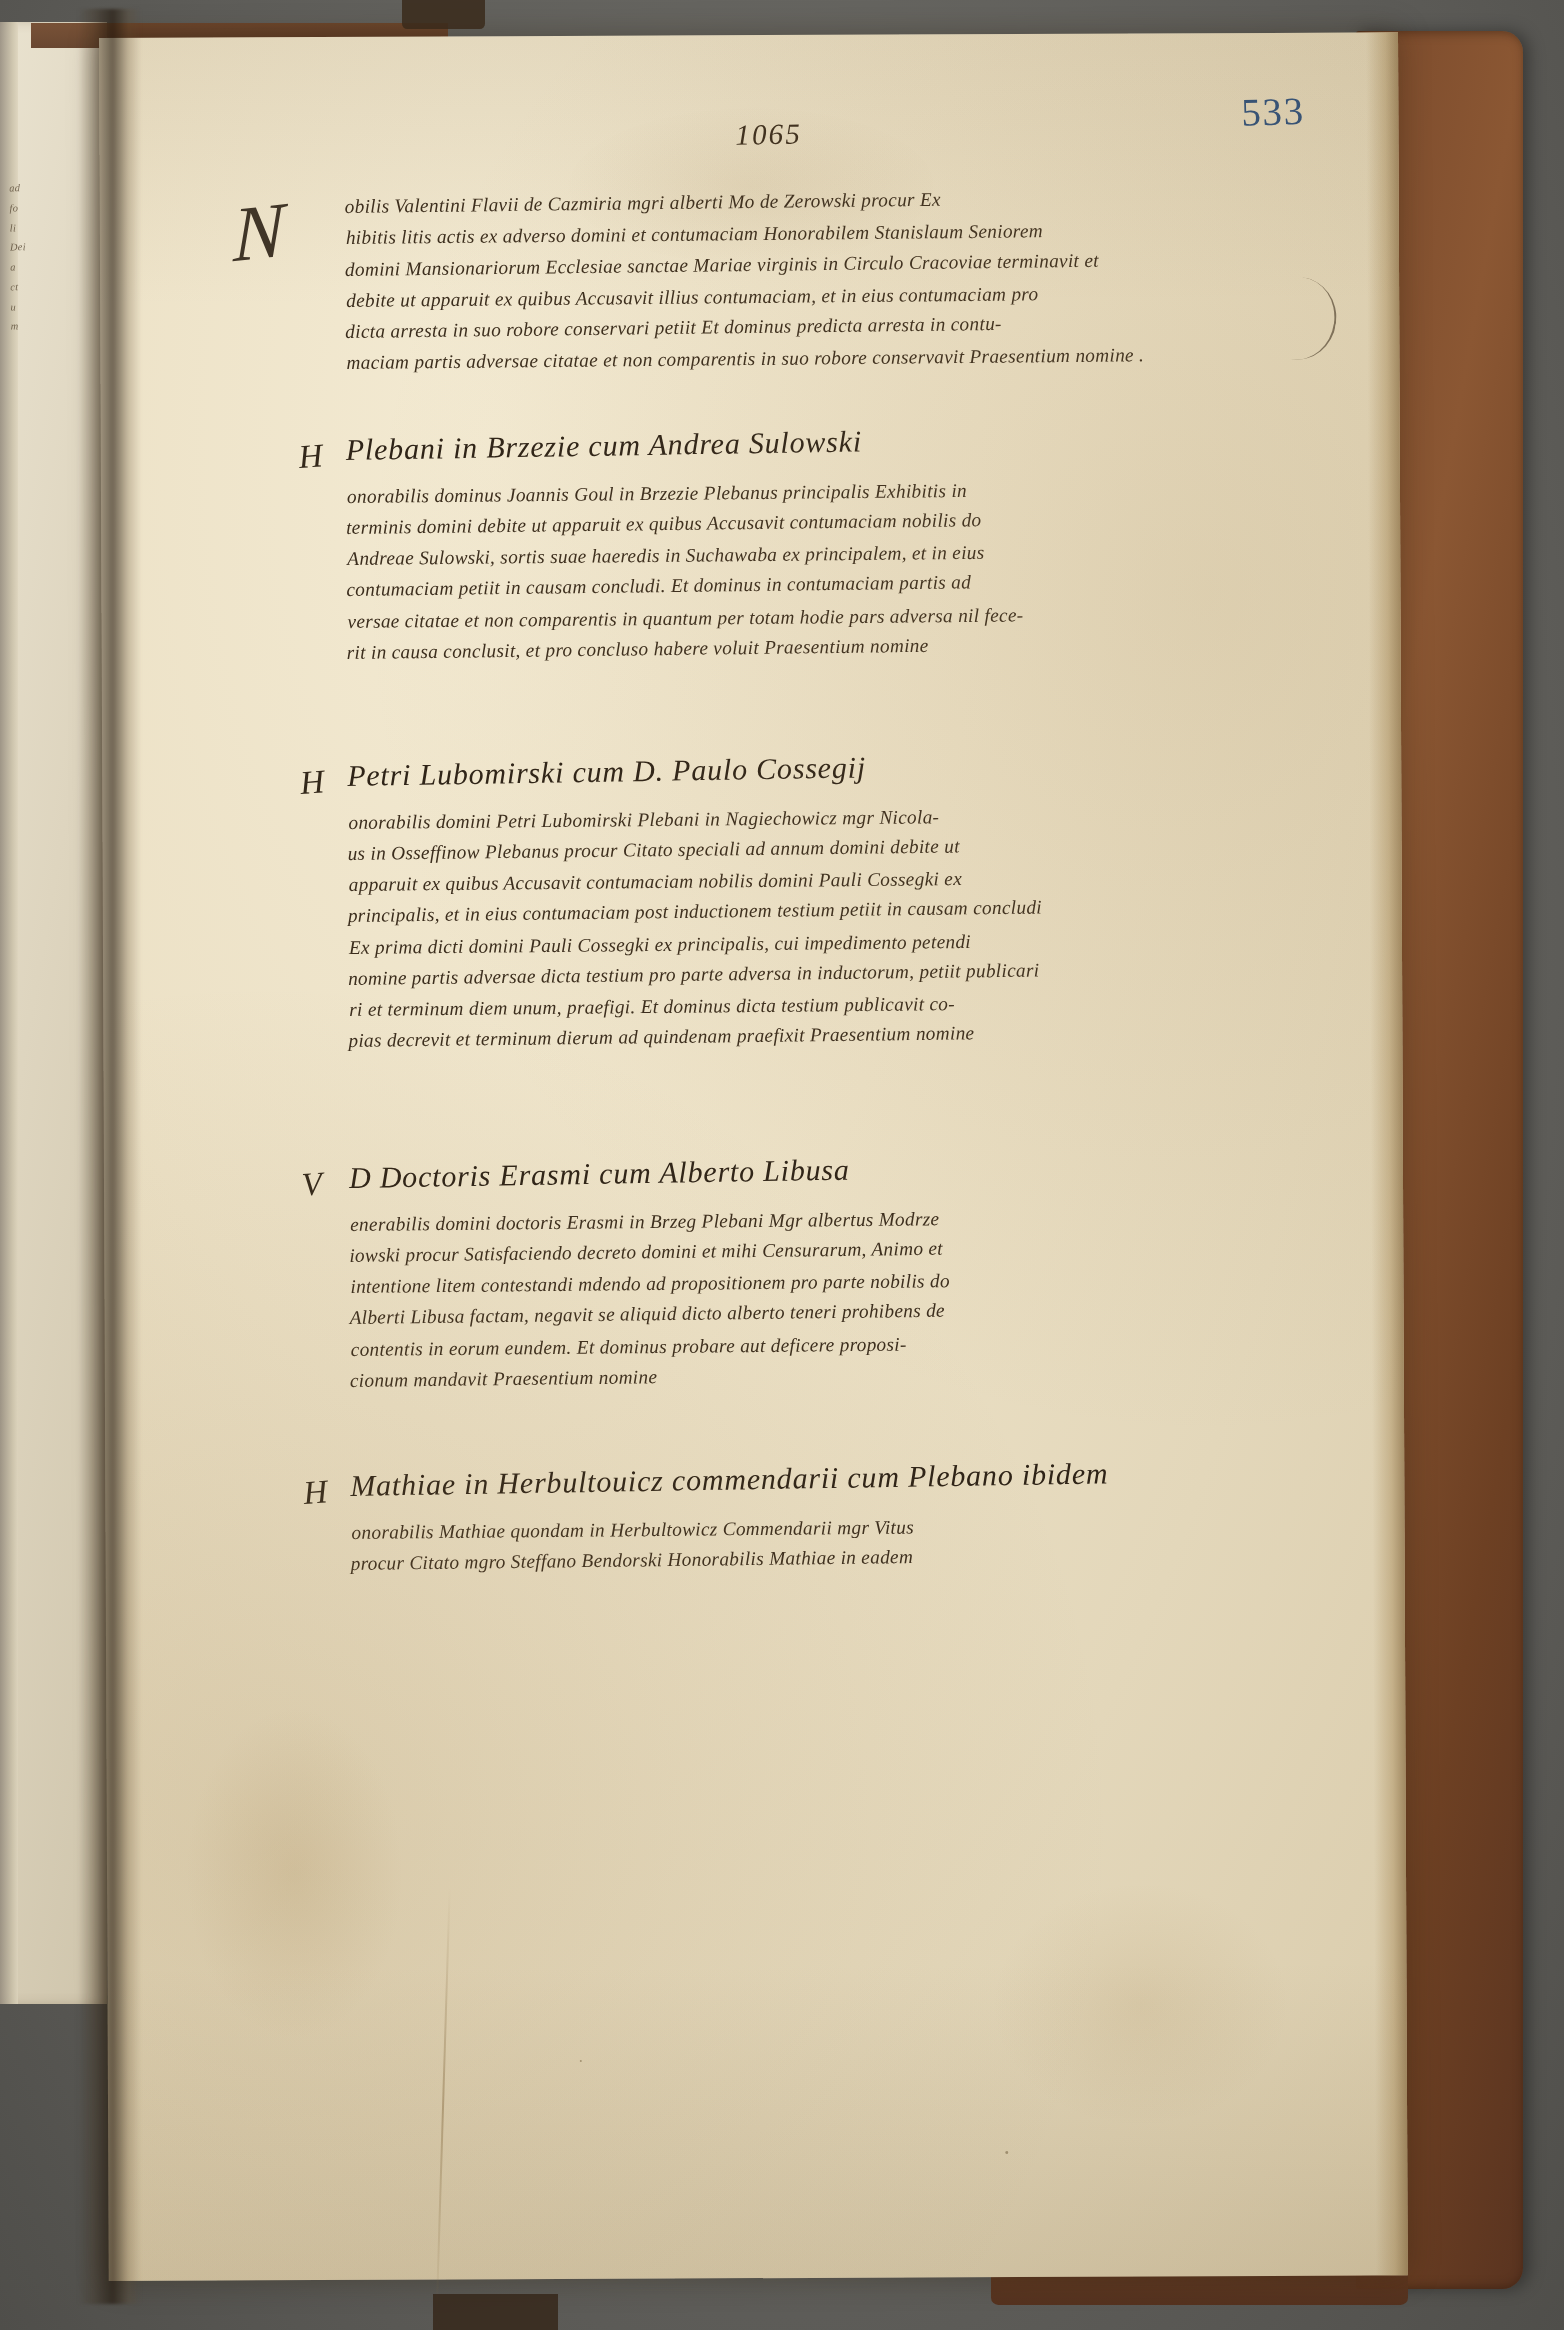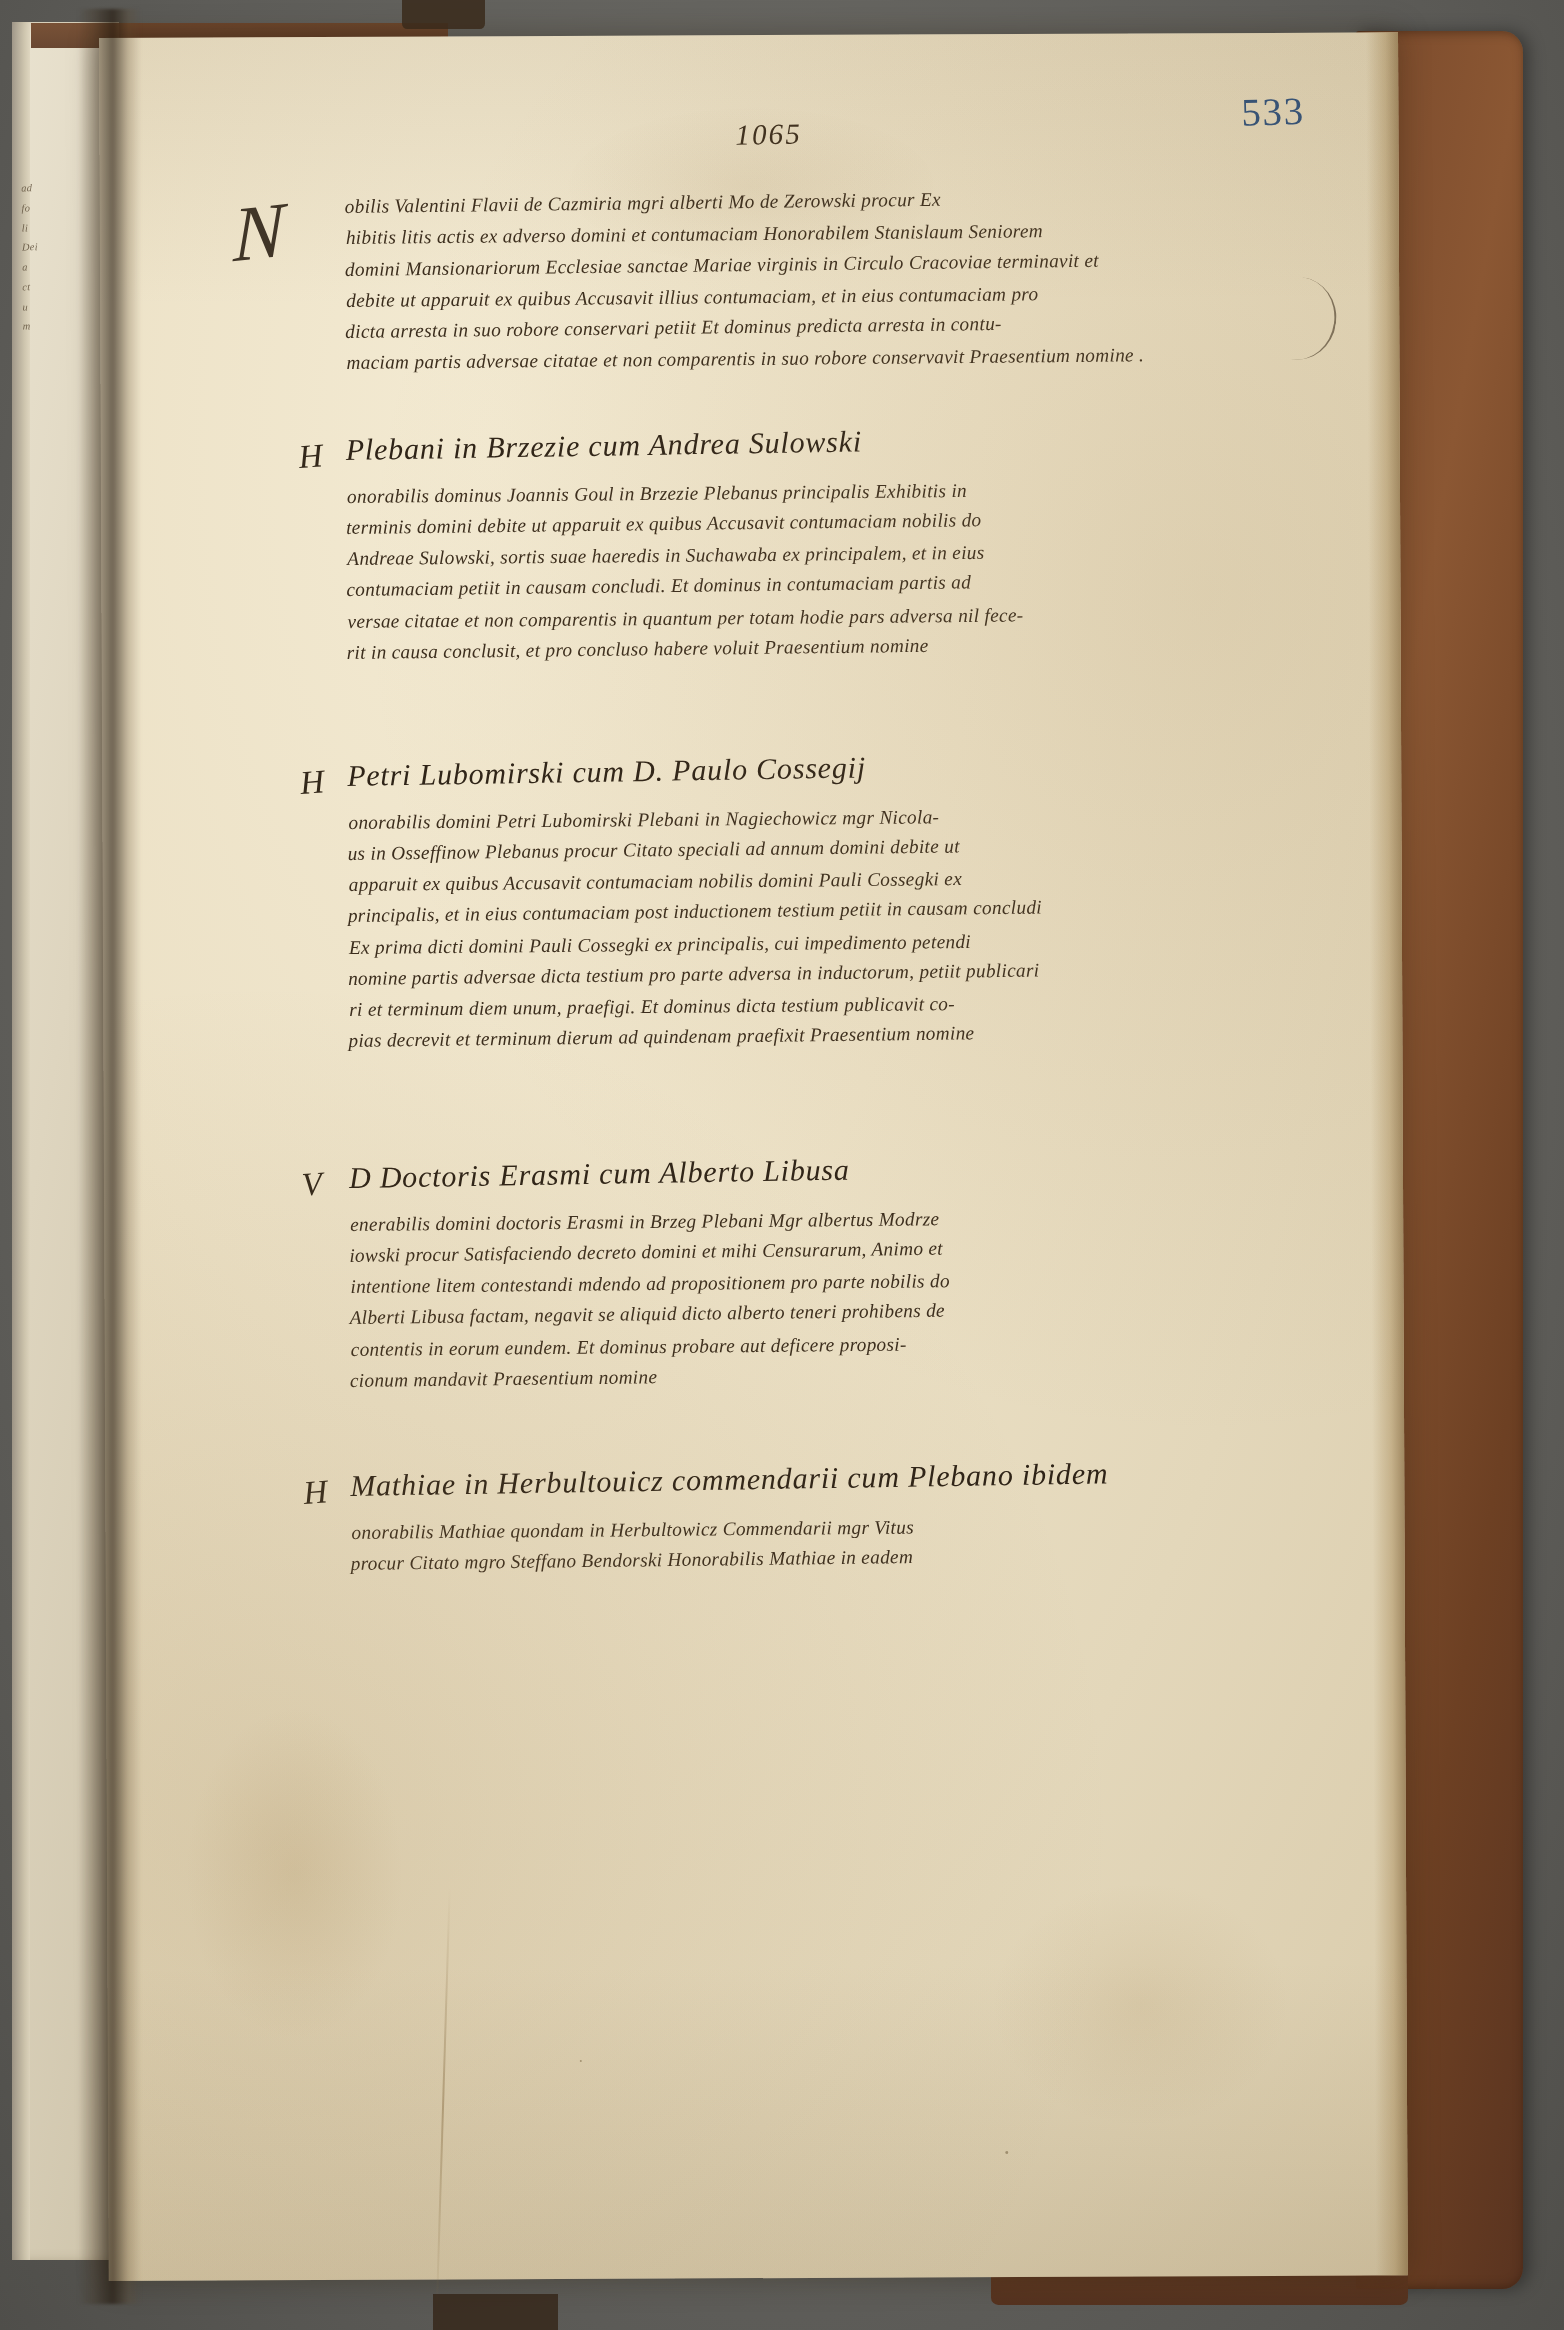--- a/index.html
+++ b/index.html
@@ -19,24 +19,24 @@
   .scan {
     position: absolute;
     inset: 0;
     background:
       radial-gradient(ellipse at 50% 40%, #76756f 0%, #5d5c58 70%, #4f4e4a 100%);
   }
 
   
   .left-page {
     position: absolute;
-    left: 12px;
+    left: 0;
     top: 22px;
     width: 107px;
-    height: 2238px;
+    height: 1982px;
     background: linear-gradient(100deg, #e9e2cf 0%, #ded5bf 45%, #cfc5ac 100%);
     box-shadow: inset -7.3px 0 13.6px -4.2px rgba(90,74,48,.45);
   }
   .left-page-edge {
     position: absolute;
     left: 0;
     top: 0;
     width: 17.7px;
     height: 100%;
     background: linear-gradient(90deg, #8e8578 0%, #c9c0a8 70%, #ddd4bd 100%);

